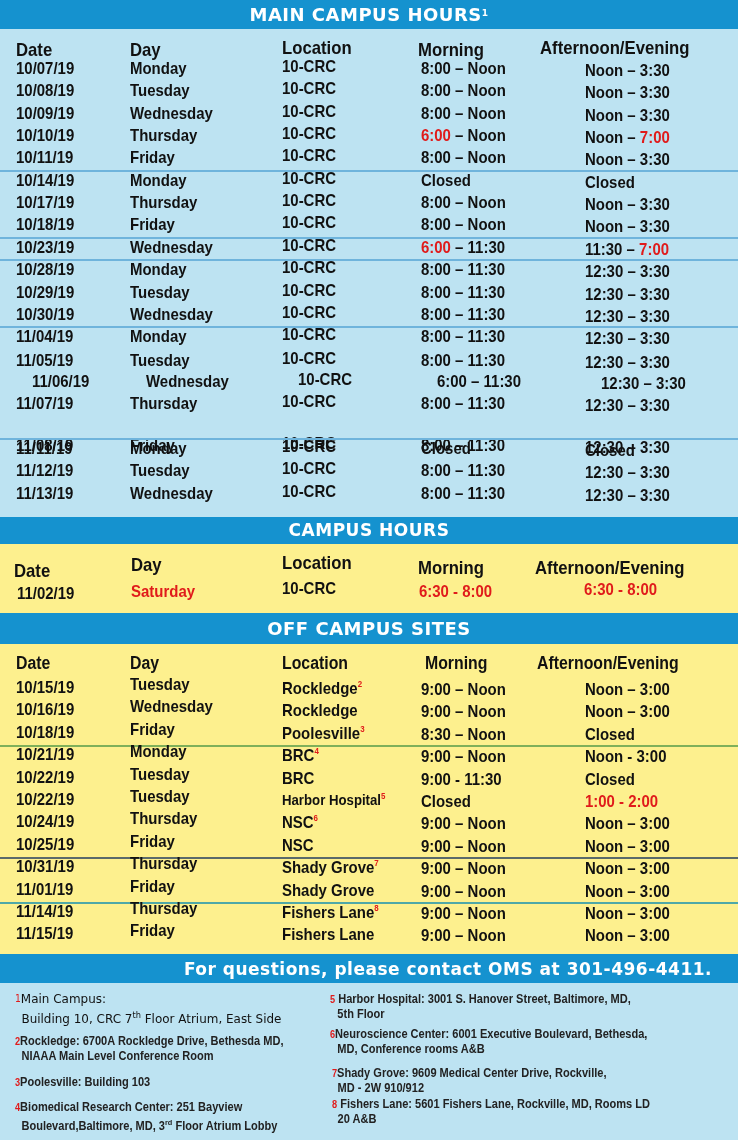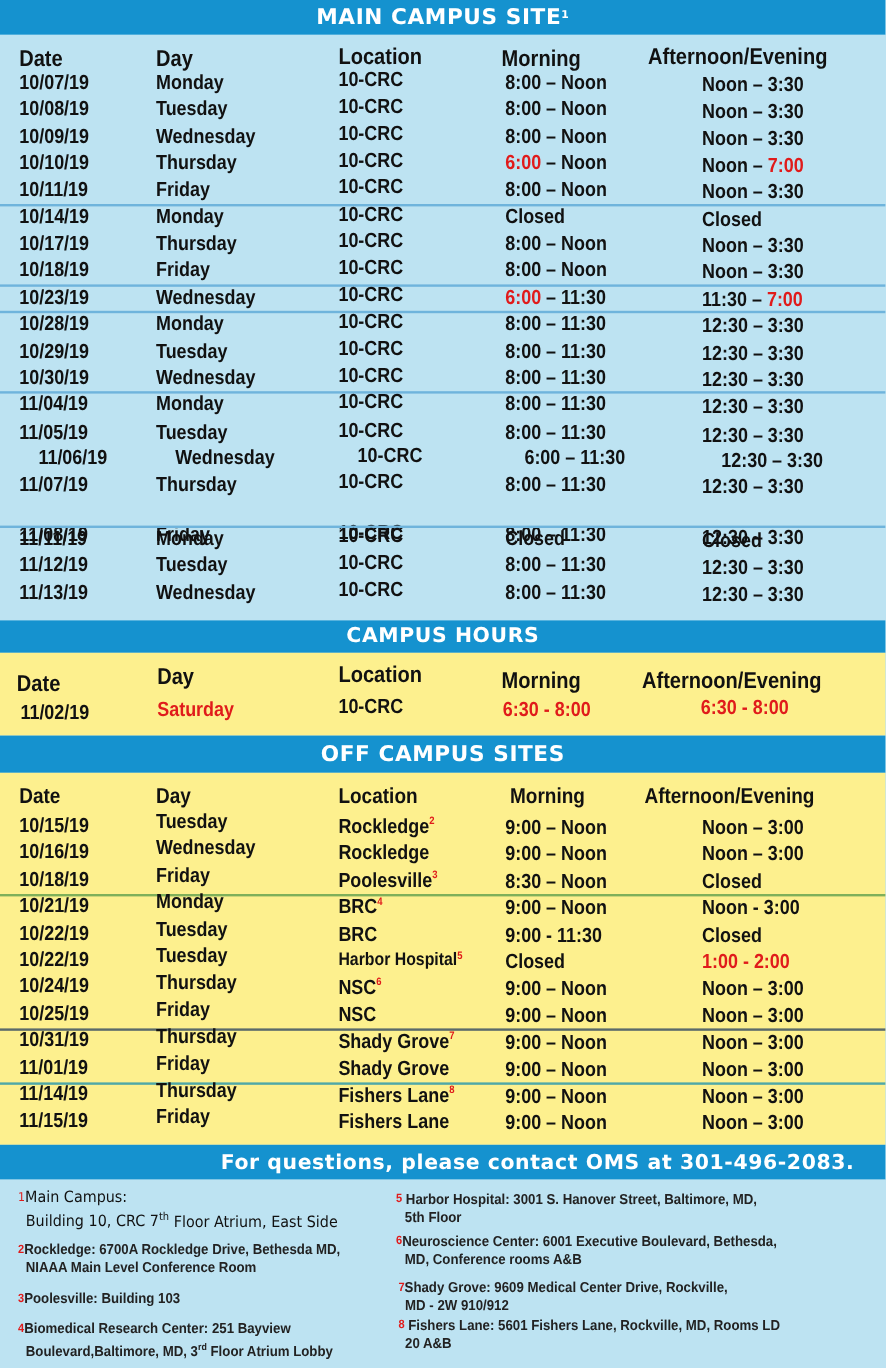--- a/index.html
+++ b/index.html
@@ -20,21 +20,21 @@
   .sep.d { background: #5a6a6a; height: 2px; }
   .sep.t { background: #4fa8a8; height: 2px; }
   .note { position: absolute; font-size: 12px; font-weight: bold; color: #222; line-height: 15px; transform: scaleX(0.92); transform-origin: left top; }
   .note .n { color: #e01b1b; font-size: 10px; vertical-align: top; }
   .note.sans { font-family: "DejaVu Sans", sans-serif; font-weight: normal; color: #111; font-size: 13px; line-height: 16px; }
 </style>
 </head>
 <body>
 
 <div class="bar" style="top:0;height:29px;font-size:18px;line-height:30px;">
-  <span>MAIN CAMPUS SITE</span><sup>1</sup>
+  <span>MAIN CAMPUS HOURS</span><sup>1</sup>
 </div>
 <div class="panel blue" style="top:29px;height:488px;">
   <div class="row hdr" style="top:8px;">
     <span class="c1" style="top:2px">Date</span>
     <span class="c2" style="top:2px">Day</span>
     <span class="c3">Location</span>
     <span class="c4" style="left:418px;top:2px">Morning</span>
     <span class="c5" style="left:540px">Afternoon/Evening</span>
   </div>
   <div id="main-rows">
@@ -302,21 +302,21 @@
         <span class="c1">11/15/19</span>
         <span class="c2" style="top:-3px">Friday</span>
         <span class="c3" style="top:1px;"><span style="position:static;transform:none">Fishers Lane</span></span>
         <span class="c4" style="left:421px;top:2px">9:00 – Noon</span>
         <span class="c5" style="top:2px">Noon – 3:00</span>
       </div>
     </div>
 </div>
 
 <div class="bar" style="top:954px;height:29px;font-size:17px;line-height:30px;text-align:right;padding-right:26px;">
-  <span>For questions, please contact OMS at 301-496-2083.</span>
+  <span>For questions, please contact OMS at 301-496-4411.</span>
 </div>
 
 <div class="panel blue" style="top:983px;height:157px;">
   <div class="note sans" style="left:15px;top:8px;">
     <span class="n">1</span><span>Main Campus:</span><br>
     <span style="padding-left:7px">Building 10, CRC 7</span><sup style="font-size:9px">th</sup><span> Floor Atrium, East Side</span>
   </div>
   <div class="note" style="left:15px;top:51px;">
     <span class="n">2</span><span>Rockledge: 6700A Rockledge Drive, Bethesda MD,</span><br>
     <span style="padding-left:7px">NIAAA Main Level Conference Room</span>

